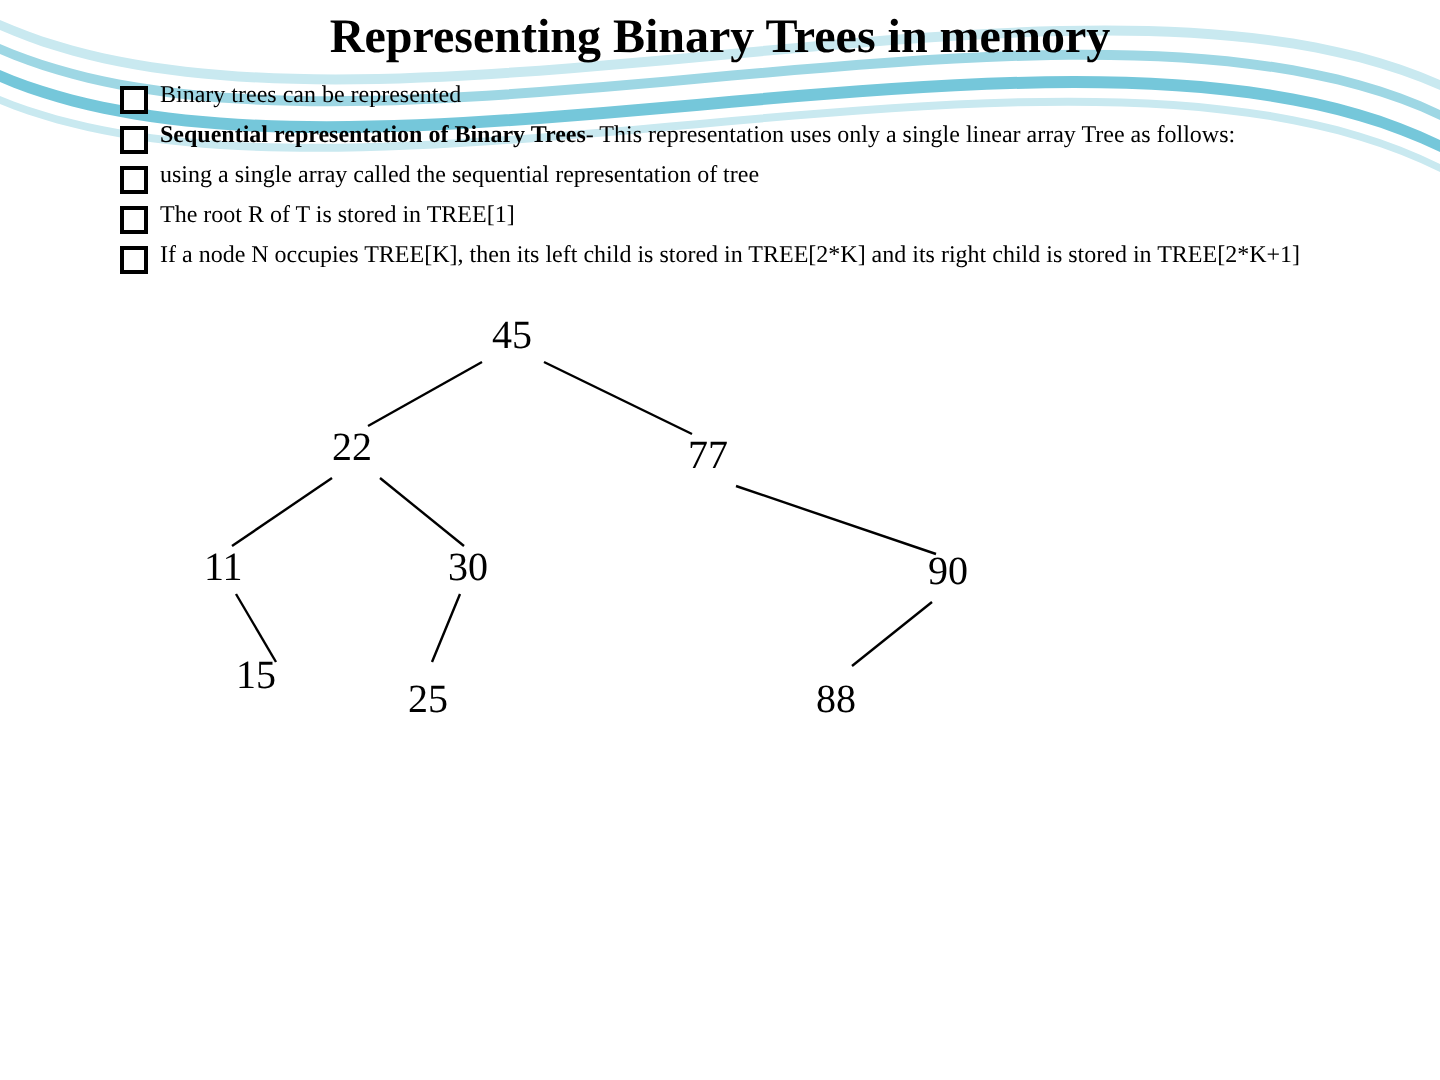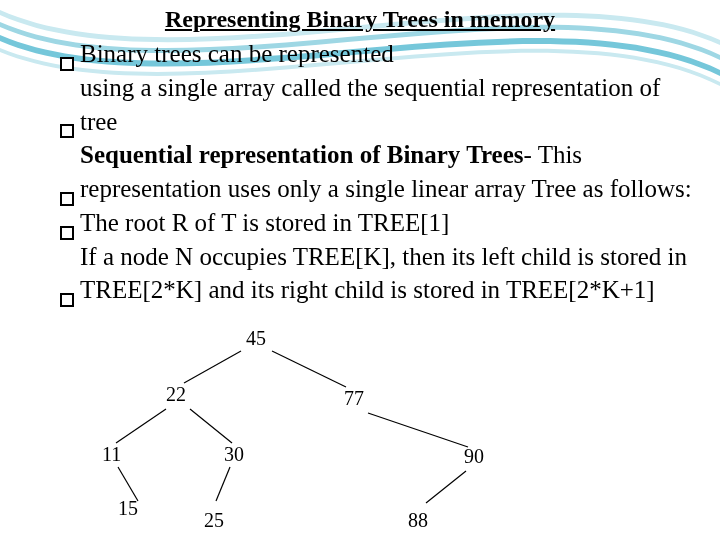--- a/index.html
+++ b/index.html
@@ -23,28 +23,27 @@
   }
   .content {
     position: relative;
     z-index: 1;
     padding: 6px 18px 0 18px;
   }
   .title {
     text-align: center;
     font-size: 24px;
     font-weight: bold;
-    text-decoration: underline;
     margin-bottom: 4px;
   }
   .bullet-line {
-    font-size: 25px;
+    font-size: 12px;
     line-height: 1.35;
     display: flex;
-    align-items: flex-end;
+    align-items: center;
     padding-left: 42px;
   }
   .bullet-box {
     display: inline-block;
     width: 14px;
     height: 14px;
     border: 2px solid #000;
     background: #fff;
     margin-right: 6px;
     margin-top: 6px;
@@ -79,28 +78,28 @@
   <div class="title">Representing Binary Trees in memory</div>
 
   <div class="bullet-line">
     <span class="bullet-box"></span>
     <span class="bullet-text">Binary trees can be represented</span>
   </div>
 
 
   <div class="bullet-line">
     <span class="bullet-box"></span>
-    <span class="bullet-text">using a single array called the sequential representation of tree</span>
+    <span class="bullet-text">
+      <span class="bold">Sequential representation of Binary Trees</span><span>- This representation uses only a single linear array Tree as follows:</span>
+    </span>
   </div>
 
   <div class="bullet-line">
     <span class="bullet-box"></span>
-    <span class="bullet-text">
-      <span class="bold">Sequential representation of Binary Trees</span><span>- This representation uses only a single linear array Tree as follows:</span>
-    </span>
+    <span class="bullet-text">using a single array called the sequential representation of tree</span>
   </div>
 
   <div class="bullet-line">
     <span class="bullet-box"></span>
     <span class="bullet-text">The root R of T is stored in TREE[1]</span>
   </div>
 
   <div class="bullet-line">
     <span class="bullet-box"></span>
     <span class="bullet-text">If a node N occupies TREE[K], then its left child is stored in TREE[2*K] and its right child is stored in TREE[2*K+1]</span>

